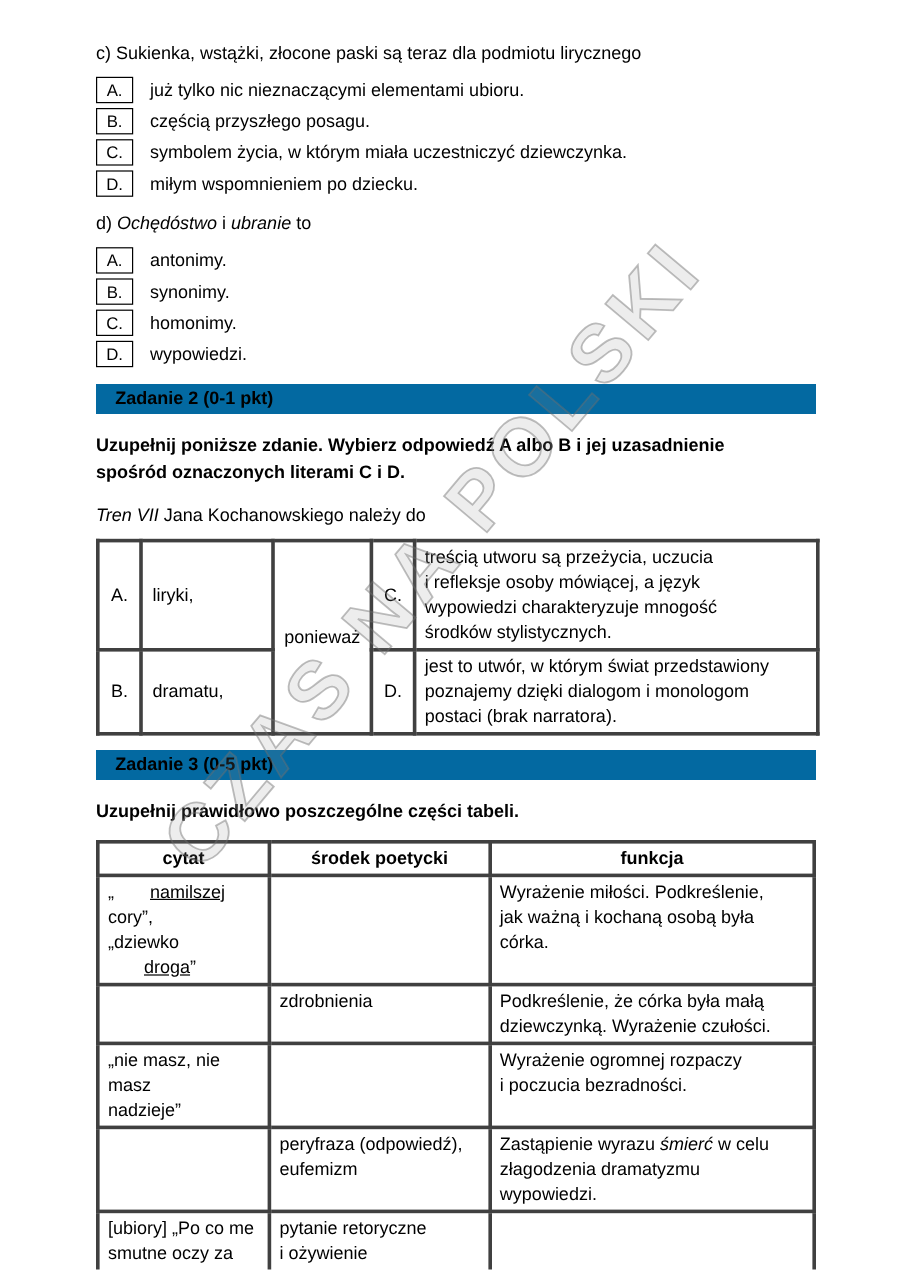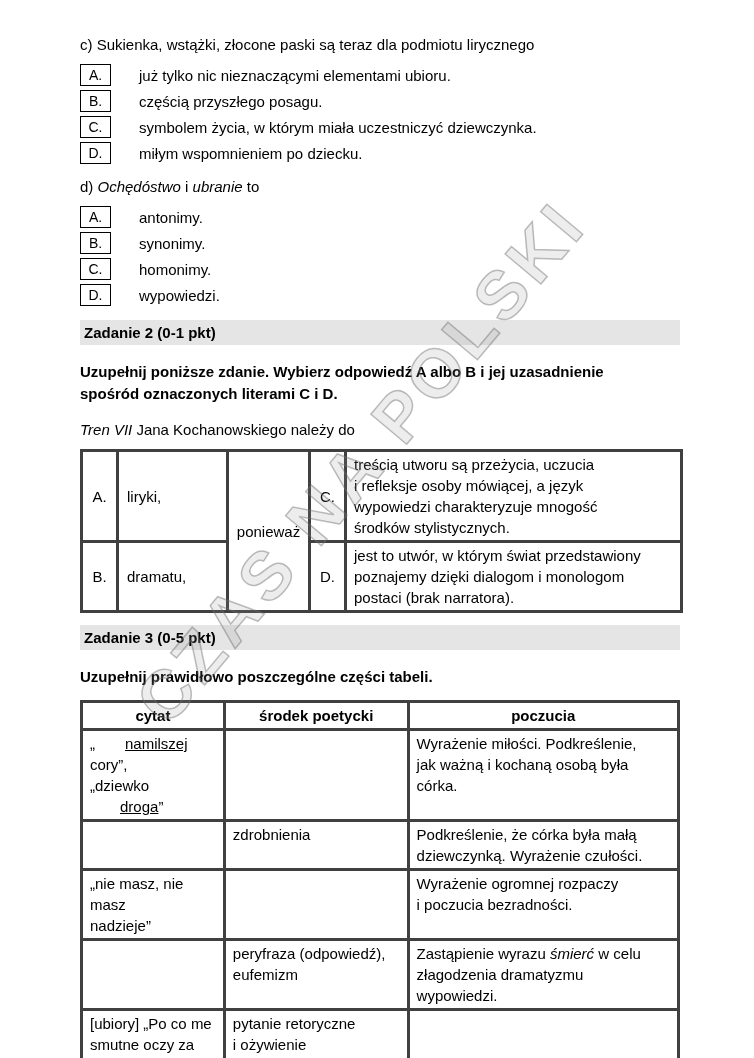--- a/index.html
+++ b/index.html
@@ -26,28 +26,28 @@
 
   
   .prompt { line-height:22px; }
   .options { margin-top:8px; }
   .option { display:flex; align-items:center; margin-bottom:4px; }
   .letter-box {
     display:inline-flex; width:31px; height:22px; flex:0 0 31px;
     border:1px solid #000; align-items:center; justify-content:center;
     font-size:14px;
   }
-  .option-text { margin-left:28px; }
+  .option-text { margin-left:14px; }
 
   .q-d { margin-top:12px; }
 
   
   .task-bar {
     margin-top:12px; width:600px; height:25px; line-height:25px;
-    background:#e5e5e5; font-weight:bold; padding-left:4px;
+    background:#0369a1; font-weight:bold; padding-left:16px;
   }
   .task-bar.first { margin-top:14px; }
 
   .instruction { margin-top:16px; font-weight:bold; line-height:22px; }
   .sentence { margin-top:14px; line-height:22px; }
 
   table { border-collapse:collapse; table-layout:fixed; }
   td, th { border:3px solid #404040; font-size:15px; line-height:21px; }
 
   
@@ -143,21 +143,21 @@
 
   <div class="task-bar">Zadanie 3 (0-5 pkt)</div>
 
   <p class="instruction">Uzupełnij prawidłowo poszczególne części tabeli.</p>
 
   <table class="z3-table">
     <tbody>
         <tr>
       <th class="col-cytat">cytat</th>
       <th class="col-srodek">środek poetycki</th>
-      <th class="col-funkcja">poczucia</th>
+      <th class="col-funkcja">funkcja</th>
     </tr>
     <tr>
       <td class="col-cytat"><span>„</span><span class="un">namilszej</span><span> cory”,</span><br><span>„dziewko </span><span class="un">droga</span><span>”</span></td>
       <td class="col-srodek"></td>
       <td class="col-funkcja"><span>Wyrażenie miłości. Podkreślenie,</span><br><span>jak ważną i kochaną osobą była</span><br><span>córka.</span></td>
     </tr>
     <tr>
       <td class="col-cytat"></td>
       <td class="col-srodek"><span>zdrobnienia</span></td>
       <td class="col-funkcja"><span>Podkreślenie, że córka była małą</span><br><span>dziewczynką. Wyrażenie czułości.</span></td>

